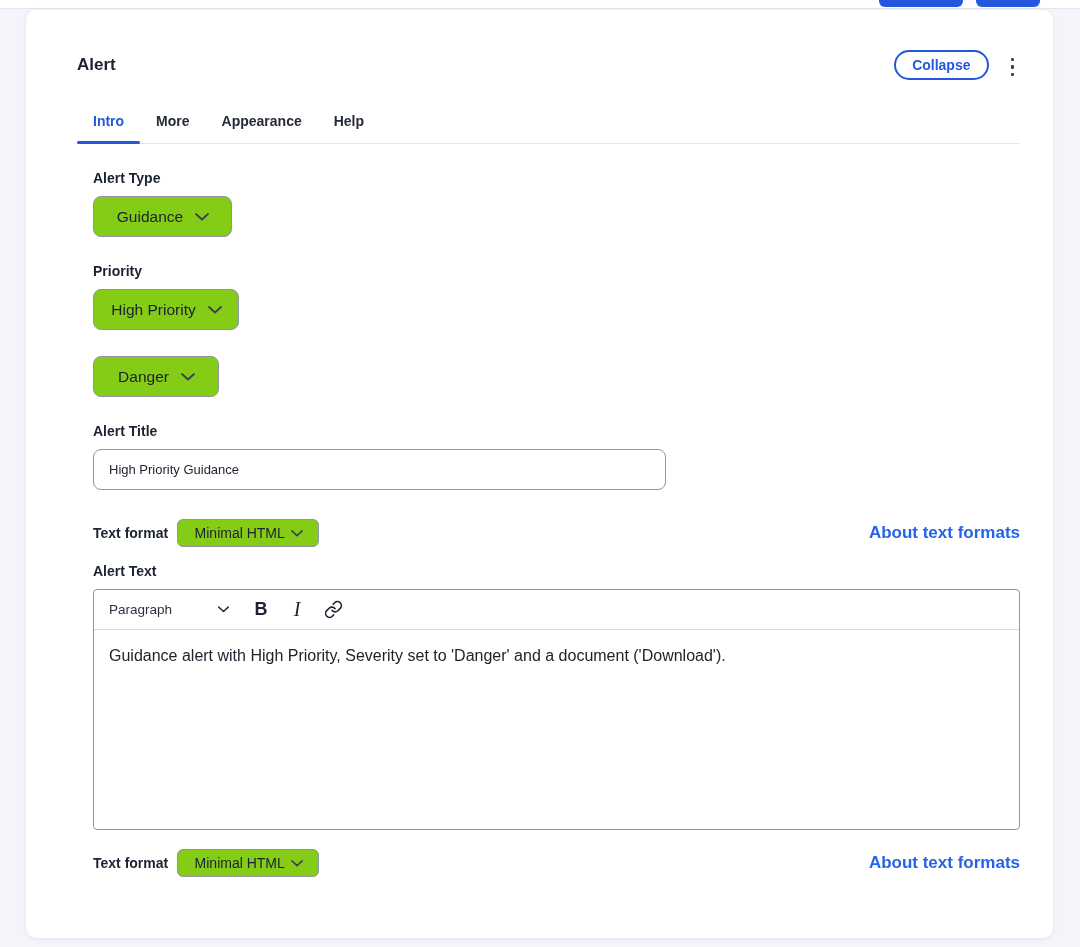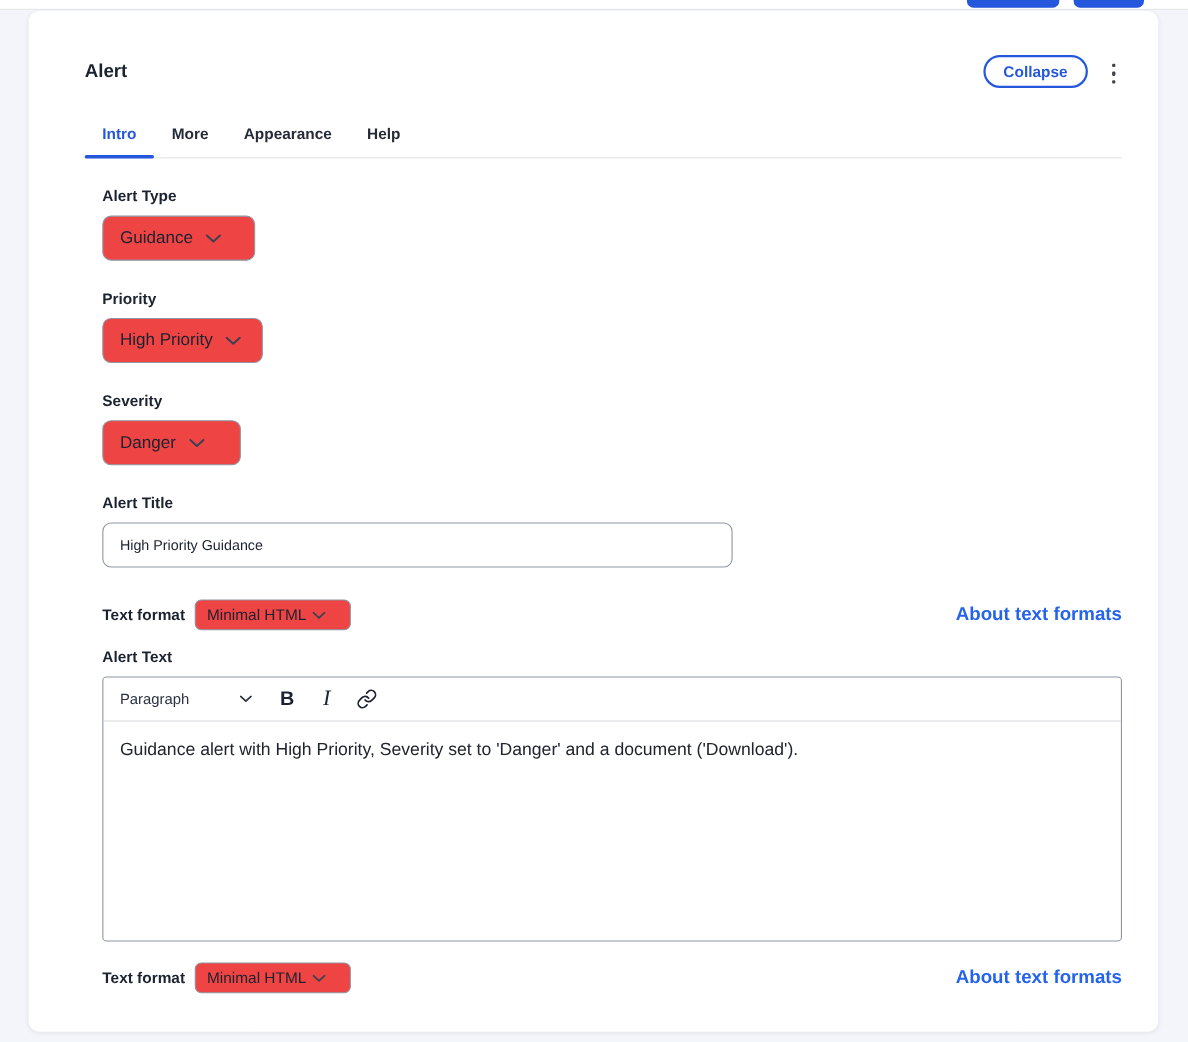--- a/index.html
+++ b/index.html
@@ -33,22 +33,22 @@
   
   .tabs{display:flex;margin-top:24px;border-bottom:1px solid var(--border-light);}
   .tab{position:relative;padding:9px 16px 14px;font-size:14px;font-weight:600;color:var(--ink-soft);cursor:pointer;}
   .tab.active{color:var(--accent);}
   .tab.active::after{content:"";position:absolute;left:0;right:0;bottom:-1px;height:3px;
     background:var(--accent);border-radius:2px;}
   
   .panel{padding-left:16px;}
   .field{margin-top:26px;}
   .field-label{font-size:14px;font-weight:600;color:var(--ink);margin-bottom:10px;}
-  .select{display:inline-flex;align-items:center;justify-content:flex-start;height:41px;
-    padding:0 14px 0 15px;border:1px solid var(--border-strong);border-radius:8px;background:#ef4444;
+  .select{display:inline-flex;align-items:center;justify-content:center;height:41px;
+    padding:0 14px 0 15px;border:1px solid var(--border-strong);border-radius:8px;background:#84cc16;
     font-size:15.5px;color:var(--ink);cursor:pointer;}
   .select svg{flex:none;margin-left:12px;}
   .w-type{width:139px;}
   .w-priority{width:146px;}
   .w-severity{width:126px;}
   .text-input{width:573px;height:41px;border:1px solid var(--border-strong);border-radius:8px;
     padding:0 15px;font-size:13px;color:var(--ink);font-family:inherit;background:#fff;outline:none;}
   
   .format-row{display:flex;align-items:center;margin-top:29px;width:927px;}
   .format-row .field-label{margin:0 9px 0 0;}
@@ -127,21 +127,20 @@
       <div class="field-label">Priority</div>
       <div class="select w-priority">
         <span>High Priority</span>
         <svg width="14" height="8" viewBox="0 0 14 8" fill="none">
             <path d="M1 1l6 5.5L13 1" stroke="#3a4150" stroke-width="1.8" stroke-linecap="round" stroke-linejoin="round"></path>
           </svg>
       </div>
     </div>
 
     <div class="field">
-      <div class="field-label">Severity</div>
       <div class="select w-severity">
         <span>Danger</span>
         <svg width="14" height="8" viewBox="0 0 14 8" fill="none">
             <path d="M1 1l6 5.5L13 1" stroke="#3a4150" stroke-width="1.8" stroke-linecap="round" stroke-linejoin="round"></path>
           </svg>
       </div>
     </div>
 
     <div class="field">
       <div class="field-label">Alert Title</div>

